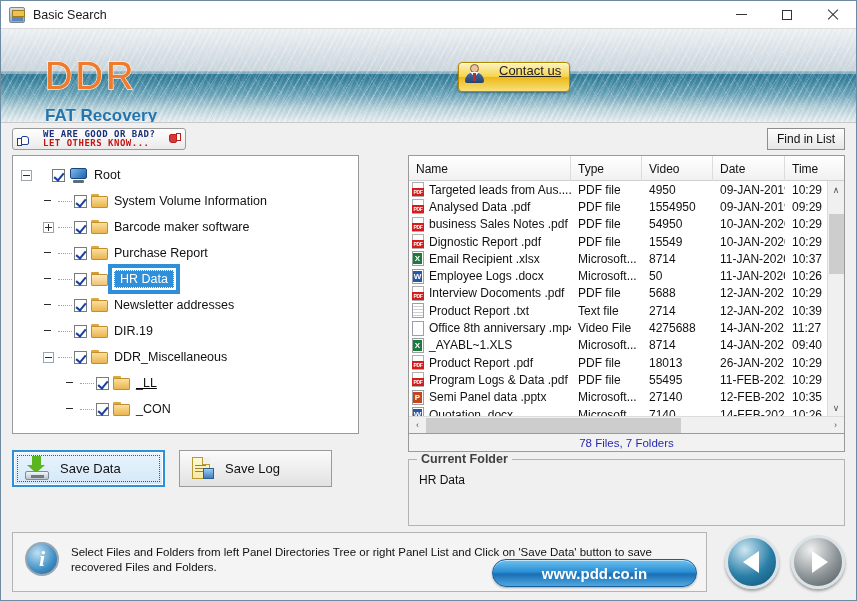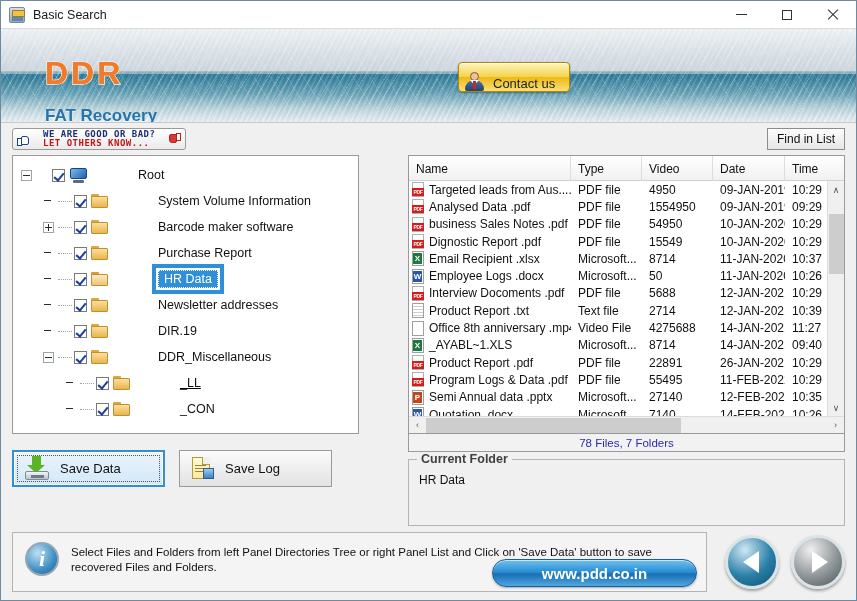--- a/index.html
+++ b/index.html
@@ -69,39 +69,39 @@
   }
   .hdr-streaks{
     position:absolute; inset:0;
     background:
       repeating-linear-gradient(122deg, rgba(255,255,255,0.22) 0 1px, rgba(255,255,255,0) 1px 9px),
       repeating-linear-gradient(58deg, rgba(255,255,255,0.12) 0 1px, rgba(255,255,255,0) 1px 14px);
     pointer-events:none;
   }
   .logo-ddr {
     position:absolute; left:44px; top:26px;
-    font-size:32px; font-weight:bold; letter-spacing:3px;
+    font-size:38px; font-weight:normal; letter-spacing:3px;
     color:#f07b2a;
     -webkit-text-stroke: 1.5px #ffffff;
     paint-order: stroke fill;
     text-shadow: 0 0 1px #f07b2a;
   }
   .logo-sub{
     position:absolute; left:44px; top:77px;
     font-size:17px; font-weight:bold; color:#2574ab;
     text-shadow: 0 1px 0 rgba(255,255,255,.6);
   }
   .contact-btn{
     position:absolute; left:457px; top:33px;
     width:112px; height:30px; border-radius:4px;
     border:1px solid #b38600;
     background:linear-gradient(#fdf3c0 0%, #f5d44e 48%, #edb918 52%, #f8e07a 100%);
-    display:flex; align-items:flex-end; gap:9px; padding-left:6px;
+    display:flex; align-items:flex-start; gap:15px; padding-left:6px;
     box-shadow: 0 1px 2px rgba(0,0,0,.35), inset 0 1px 0 rgba(255,255,255,.8);
-    font-size:13px; color:#1f1f1f;
+    font-size:13px; color:#1f1f1f;text-decoration:underline;
   }
   .person-ico{ position:relative; width:19px; height:20px; flex:0 0 19px;}
   .person-ico .head{
     position:absolute; left:5px; top:1px; width:9px; height:9px; border-radius:50%;
     background:#e8c39e; border:1px solid #7b5a3a;
   }
   .person-ico .body{
     position:absolute; left:0px; top:9px; width:19px; height:11px;
     border-radius:9px 9px 2px 2px; background:linear-gradient(#4a6fa8,#24436f);
   }
@@ -170,21 +170,21 @@
   }
   .folder .tab{ position:absolute; left:0; top:0; width:8px; height:3px; background:#e0a73c; border-radius:1px 1px 0 0;}
   .folder .bd{ position:absolute; left:0; top:2px; width:17px; height:12px; background:linear-gradient(#fbdd9b,#e8b košik);}
   .folder .bd{ background:linear-gradient(#fcdf9f,#e9b54e); border:1px solid #c08f2e; border-radius:1px;}
   .folder.open .bd{ background:linear-gradient(#fdeac2,#eec377); }
   .folder.open .tab{ background:#d79b2e; }
   .root-ico{ width:19px; height:15px; flex:0 0 19px; margin-right:6px; position:relative;}
   .root-ico .scr{ position:absolute; left:1px; top:0; width:17px; height:11px;
     background:linear-gradient(135deg,#7fb8e8,#1d63b0); border:1px solid #14477f; border-radius:2px;}
   .root-ico .base{ position:absolute; left:4px; bottom:0; width:11px; height:3px; background:#5b6c7d; border-radius:1px;}
-  .tree-label{ font-size:12.5px; color:#111; white-space:nowrap;margin-left:44px; }
+  .tree-label{ font-size:12.5px; color:#111; white-space:nowrap; }
   .tree-label.selected{
     background:#2f8fd8; color:#fff; padding:1px 5px;
     outline:2px solid #2f8fd8; outline-offset:2px;
     box-shadow:0 0 0 4px #fff, 0 0 0 6px #2f8fd8;
     border:1px dotted #fff;
   }
 
   .btn-row{ height:56px; display:flex; align-items:center; gap:14px; padding-top:12px; }
   .big-btn{
     height:37px; width:153px; border:1px solid #9a9a9a;
@@ -666,42 +666,42 @@
                 <div class="fcell tm">09:40</div>
               </div>
               <div class="frow">
                 <div class="fcell n">
                   <span class="fico pdf">
                     <span class="sheet"></span>
                   </span>
                   <span>Product Report .pdf</span>
                 </div>
                 <div class="fcell t">PDF file</div>
-                <div class="fcell s">22891</div>
+                <div class="fcell s">18013</div>
                 <div class="fcell d">26-JAN-2021</div>
                 <div class="fcell tm">10:29</div>
               </div>
               <div class="frow">
                 <div class="fcell n">
                   <span class="fico pdf">
                     <span class="sheet"></span>
                   </span>
                   <span>Program Logs &amp; Data .pdf</span>
                 </div>
                 <div class="fcell t">PDF file</div>
                 <div class="fcell s">55495</div>
                 <div class="fcell d">11-FEB-2021</div>
                 <div class="fcell tm">10:29</div>
               </div>
               <div class="frow">
                 <div class="fcell n">
                   <span class="fico ppt">
                     <span class="sheet"></span>
                   </span>
-                  <span>Semi Annual data .pptx</span>
+                  <span>Semi Panel data .pptx</span>
                 </div>
                 <div class="fcell t">Microsoft...</div>
                 <div class="fcell s">27140</div>
                 <div class="fcell d">12-FEB-2022</div>
                 <div class="fcell tm">10:35</div>
               </div>
               <div class="frow">
                 <div class="fcell n">
                   <span class="fico doc">
                     <span class="sheet"></span>

